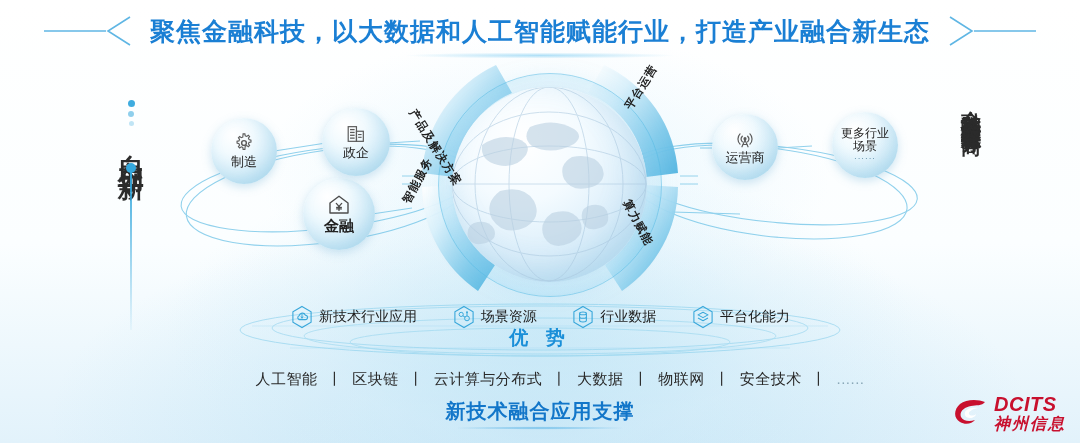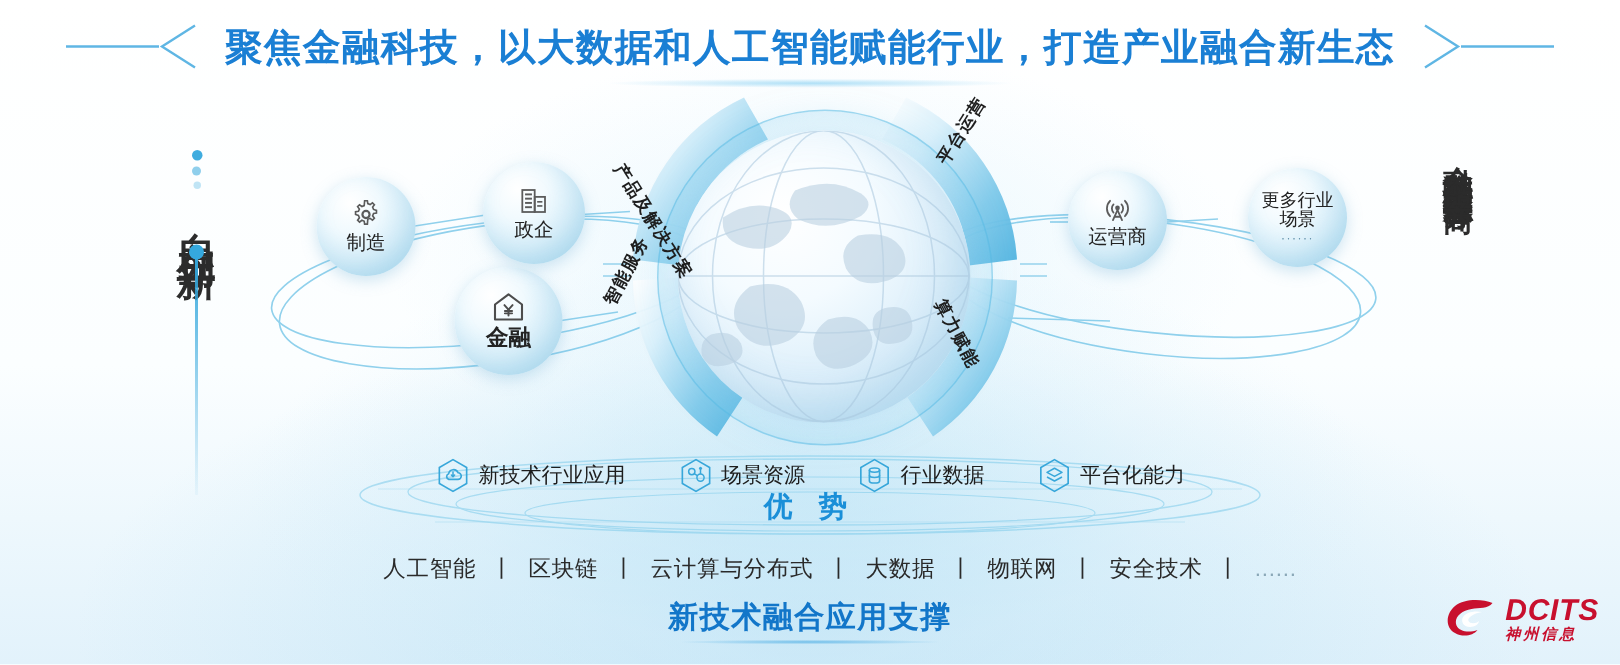--- a/index.html
+++ b/index.html
@@ -157,21 +157,21 @@
   }
 
   
   .logo{
     position:absolute;right:14px;bottom:8px;height:44px;
     display:flex;align-items:center;gap:6px;
   }
   .logo .mark{width:34px;height:30px;flex:0 0 auto;}
   .logo .txtblock{display:flex;flex-direction:column;line-height:1;font-style:italic;}
   .logo .en{font-size:20px;font-weight:bold;color:#c8102e;letter-spacing:.5px;}
-  .logo .cn{font-size:10px;font-weight:bold;color:#c8102e;letter-spacing:2px;margin-top:2px;}
+  .logo .cn{font-size:16px;font-weight:bold;color:#c8102e;letter-spacing:2px;margin-top:2px;}
 </style>
 </head>
 <body>
 
 <div id="stage">
 
   <div class="title-wrap">
     <svg class="bracket" viewBox="0 0 92 34">
       <line x1="0" y1="17" x2="62" y2="17" stroke="#5fb6e4" stroke-width="1.6"></line>
       <polyline points="86,3 64,17 86,31" fill="none" stroke="#5fb6e4" stroke-width="1.6"></polyline>

